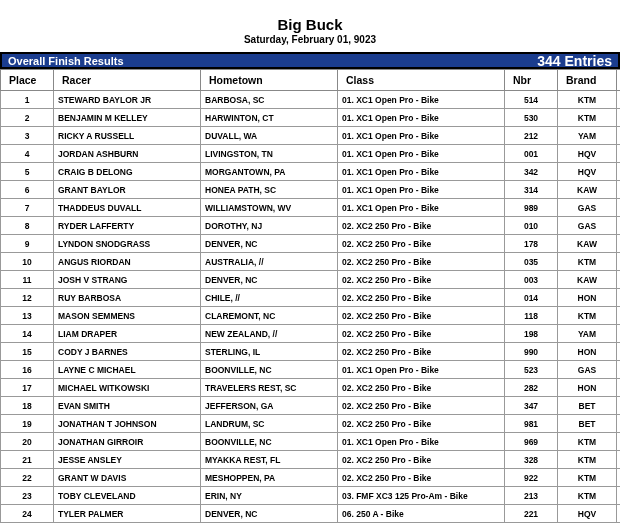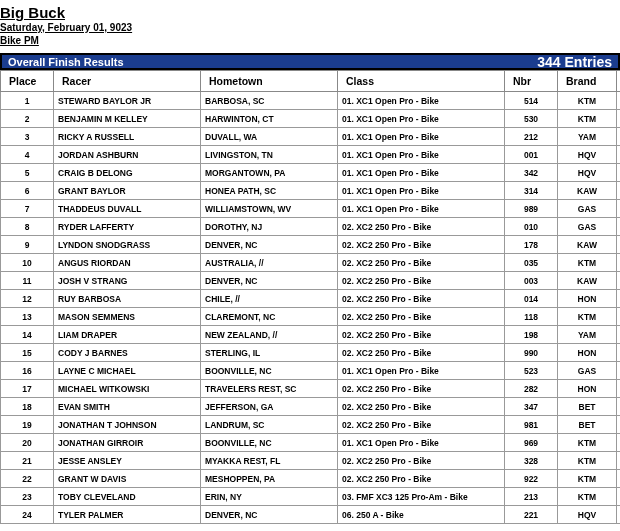--- a/index.html
+++ b/index.html
@@ -12,23 +12,22 @@
     height: 531px;
     font-family: "Liberation Sans", sans-serif;
     color: #000000;
     overflow: hidden;
   }
   .page {
     width: 620px;
     box-sizing: border-box;
   }
   .header {
-    text-align: left;
-    padding-top: 4px;
-    text-decoration: underline;
+    text-align: center;
+    padding-top: 16px;
   }
   .event-title {
     font-size: 15px;
     font-weight: bold;
     line-height: 17px;
   }
   .event-line {
     font-size: 10px;
     font-weight: bold;
     line-height: 13px;
@@ -88,21 +87,20 @@
   td.c { text-align: center; }
 </style>
 </head>
 <body>
 
 <div class="page">
 
   <div class="header">
     <div class="event-title">Big Buck</div>
     <div class="event-line">Saturday, February 01, 9023</div>
-    <div class="event-line">Bike PM</div>
   </div>
 
   <div class="results-bar">
     <span class="title">Overall Finish Results</span>
     <span class="entries">344 Entries</span>
   </div>
 
   <table class="results">
     <thead>
       <tr>

